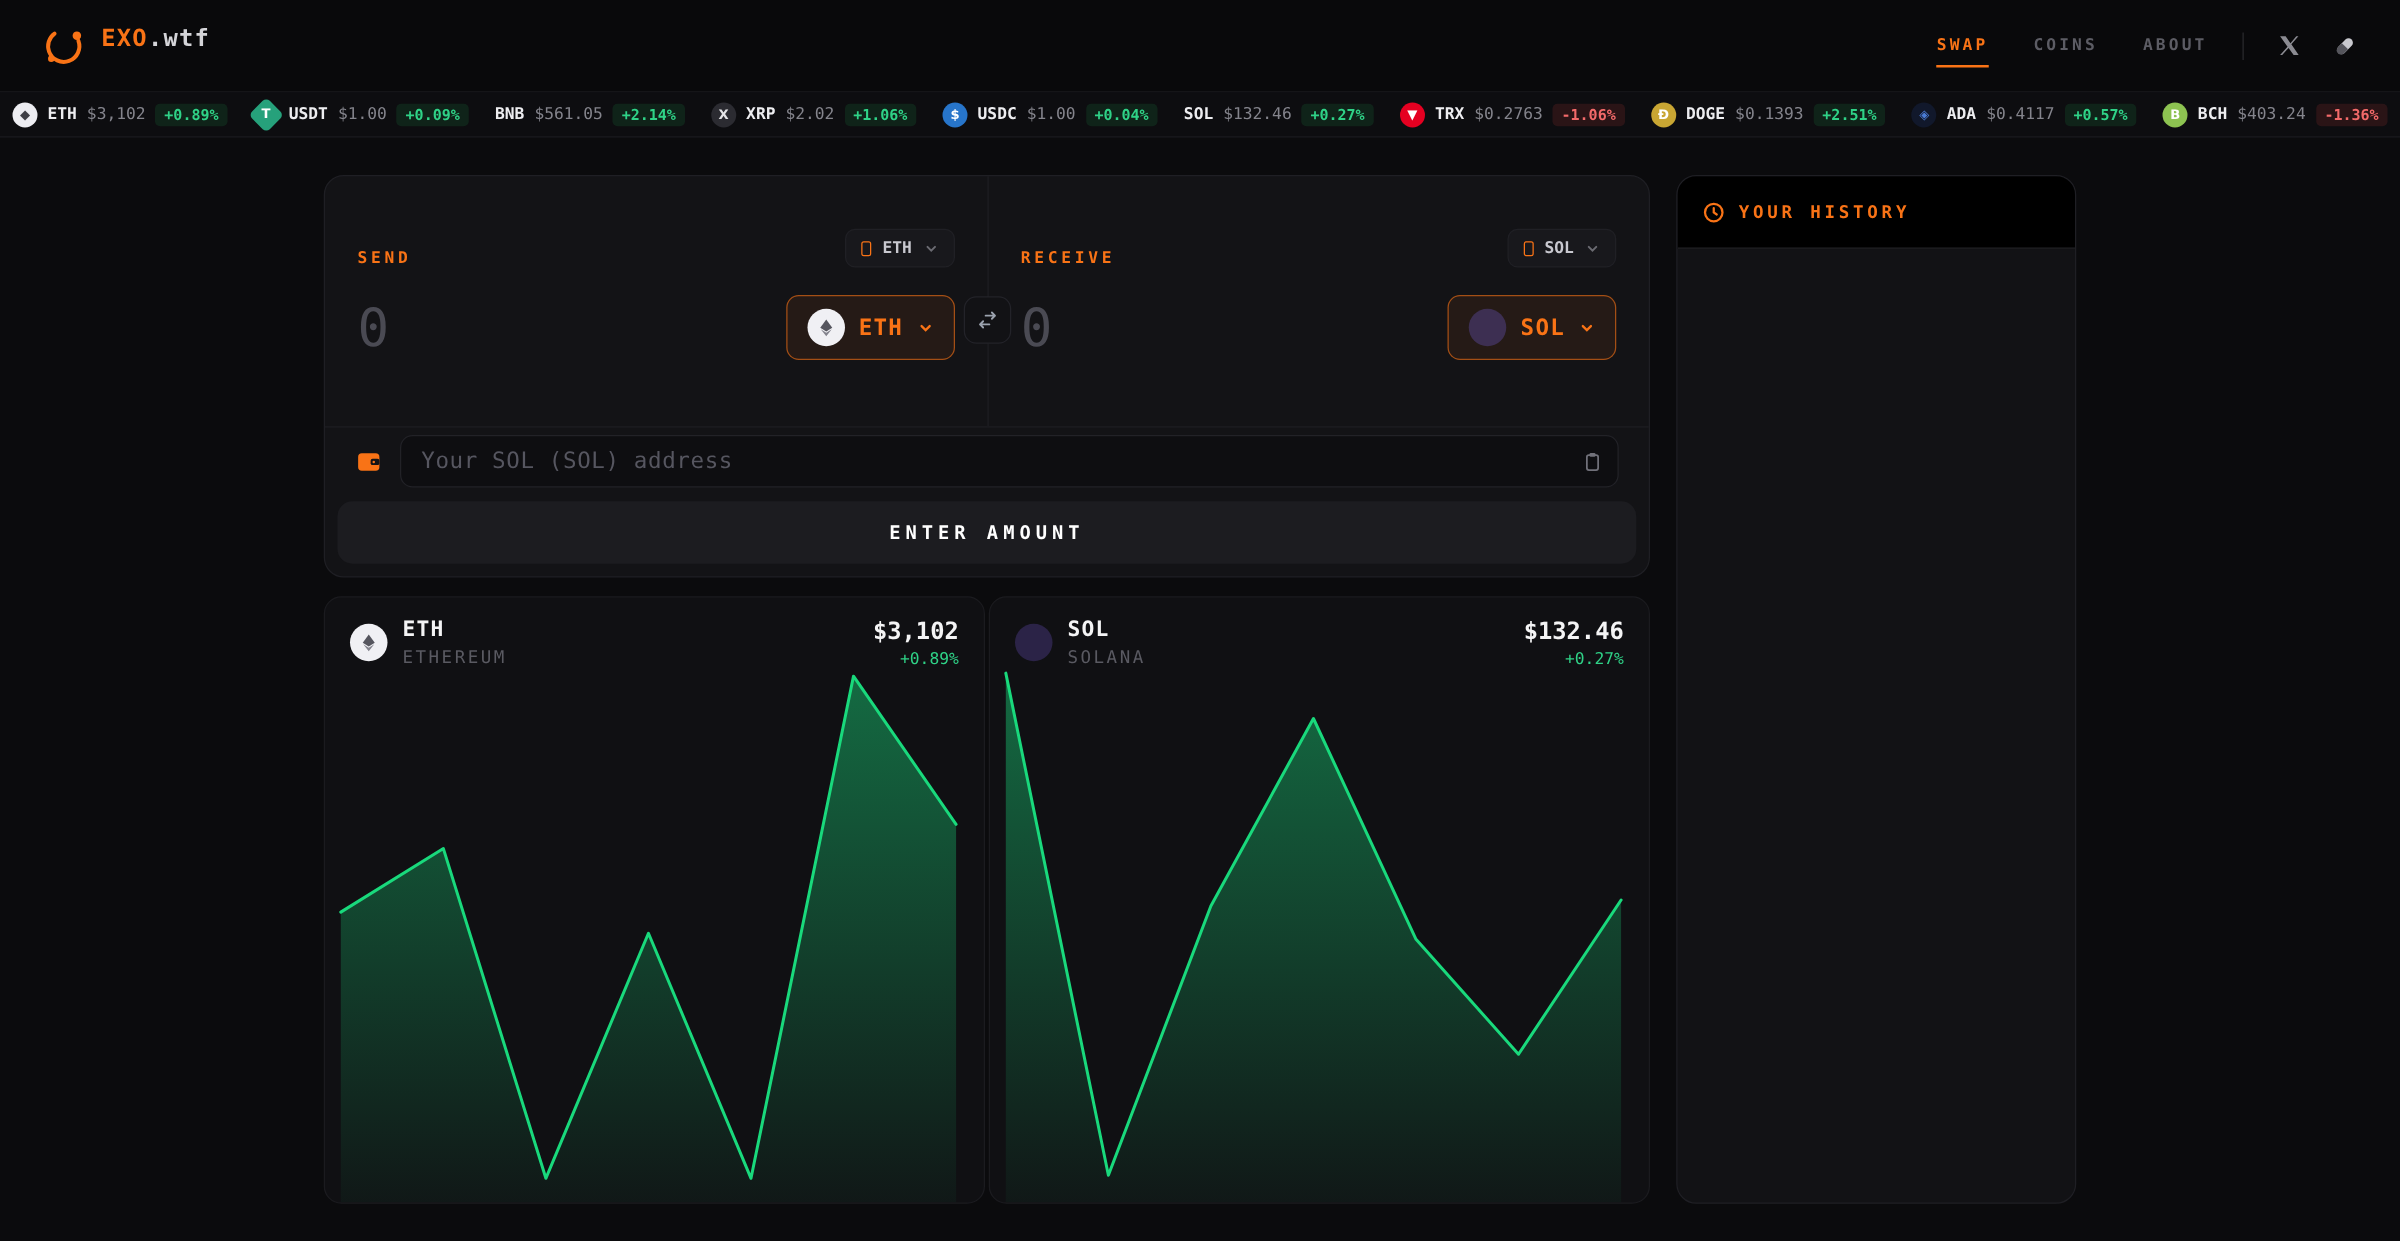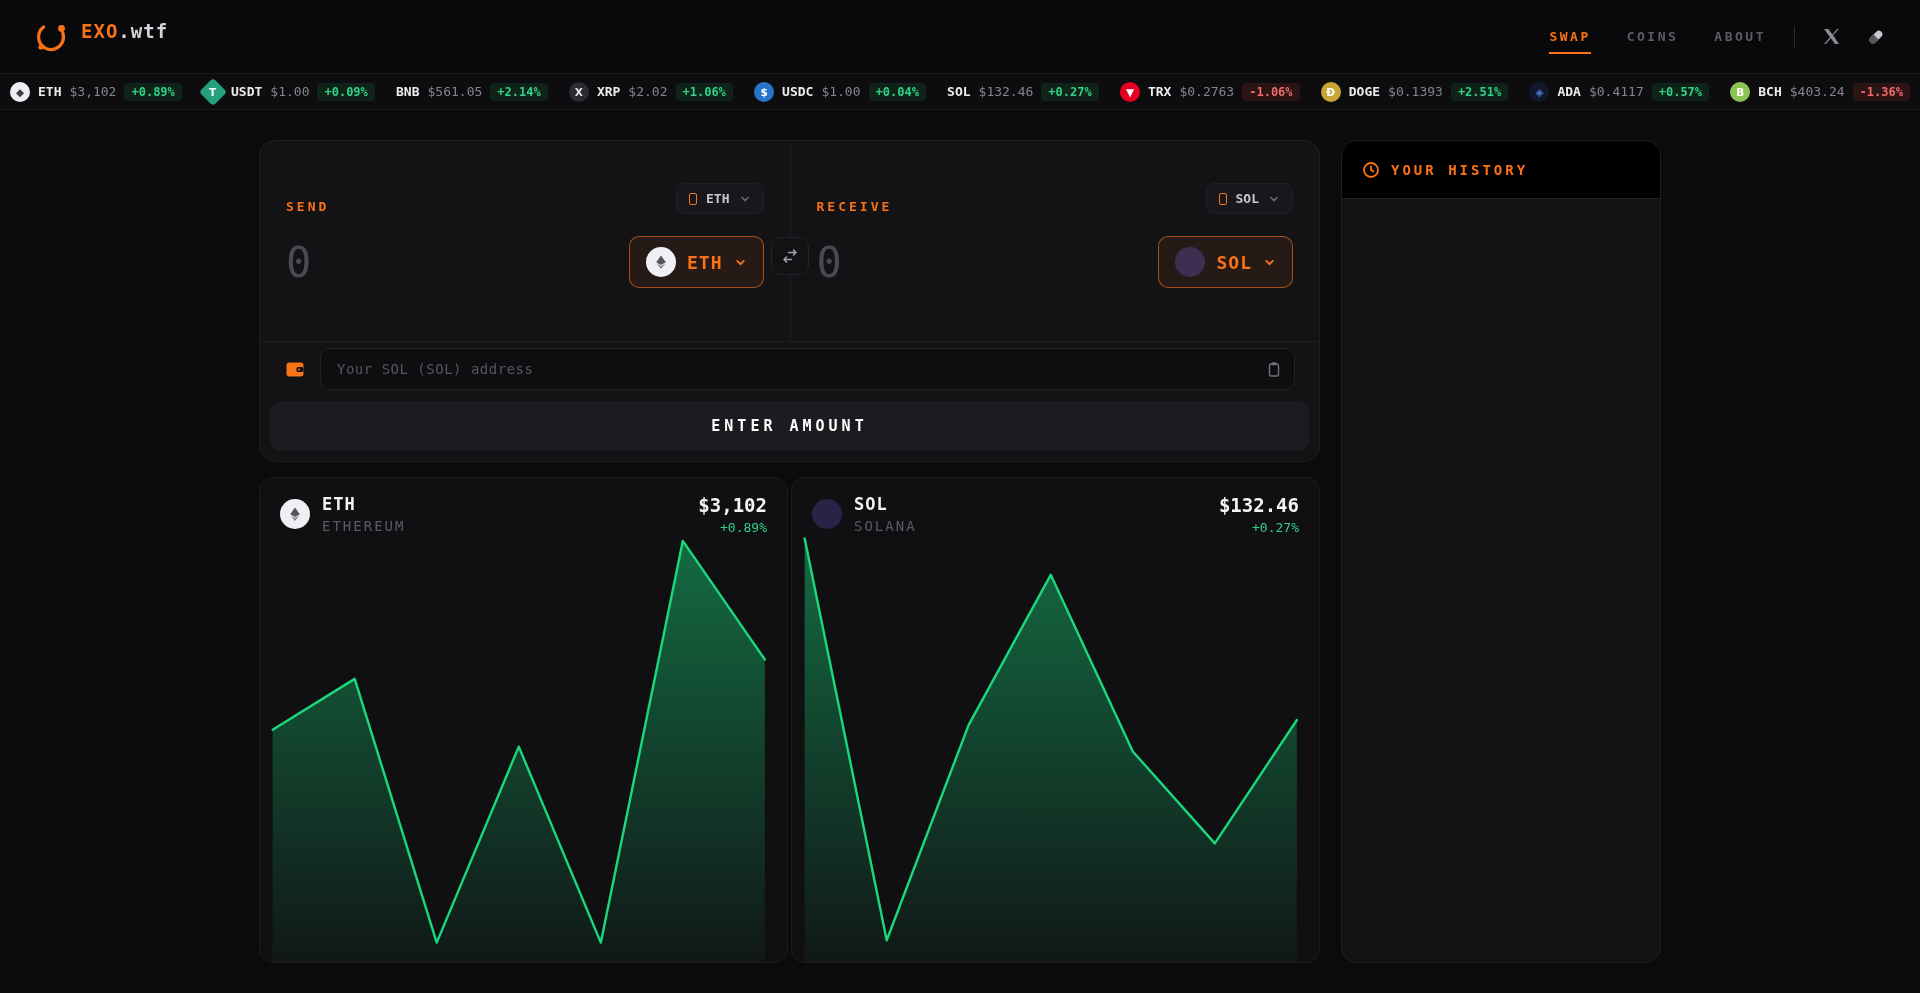--- a/index.html
+++ b/index.html
@@ -64,21 +64,21 @@
              cursor:pointer; letter-spacing:1px; }
   .tok-ic { width:30px; height:30px; border-radius:50%; display:flex; align-items:center; justify-content:center; flex:none; }
   .tok-ic.ethbg { background:#f0f0f4; }
   .tok-ic.solbg { background:#3d2f52; }
   .mid-btn { position:absolute; left:50%; top:96px; transform:translateX(-50%); width:38px; height:38px;
              background:#121215; border:1px solid #232329; border-radius:10px; display:flex; align-items:center;
              justify-content:center; cursor:pointer; z-index:2; }
   .addr-row { border-top:1px solid #1e1e22; display:flex; align-items:center; gap:14px; padding:6px 24px; height:54px; }
   .addr-wrap { flex:1; position:relative; }
   .addr-input { width:100%; height:42px; background:#0e0e11; border:1px solid #222227; border-radius:10px;
-                padding:0 44px 0 16px; color:#d4d4d8; font-size:14px; outline:none;
+                padding:0 44px 0 16px; color:#d4d4d8; font-size:18px; outline:none;
                 font-family:"DejaVu Sans Mono","Liberation Mono",monospace; }
   .addr-input::placeholder { color:#565660; letter-spacing:.5px; }
   .paste { position:absolute; right:13px; top:50%; transform:translateY(-50%); cursor:pointer; display:flex; }
   .submit { display:block; margin:6px 10px 10px; width:calc(100% - 20px); height:50px; background:#1c1c20; border:none;
             border-radius:12px; color:#ffffff; font-weight:bold; font-size:15px; letter-spacing:4px; cursor:pointer;
             font-family:"DejaVu Sans Mono","Liberation Mono",monospace; }
   
   .charts-row { display:flex; gap:3px; }
   .chart-card { width:529px; height:486px; background:#101013; border:1px solid #1b1b1f; border-radius:14px;
                 position:relative; overflow:hidden; }

